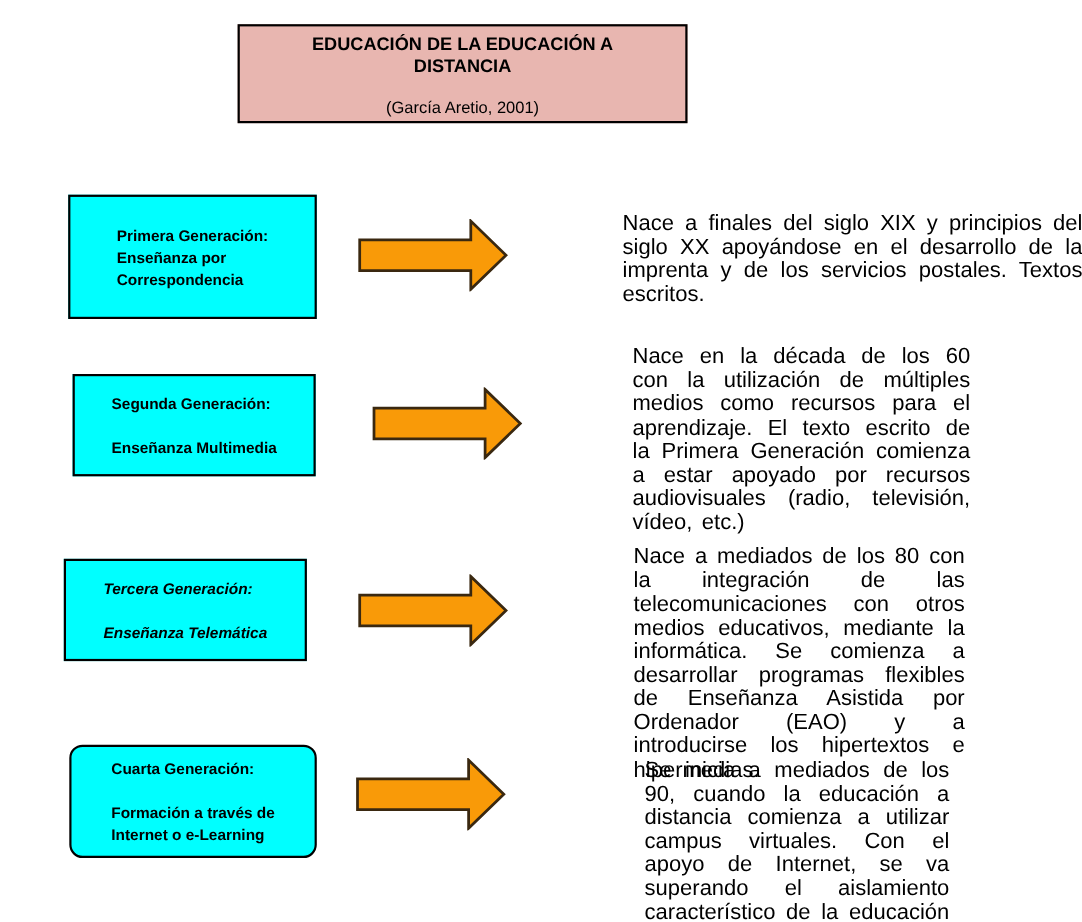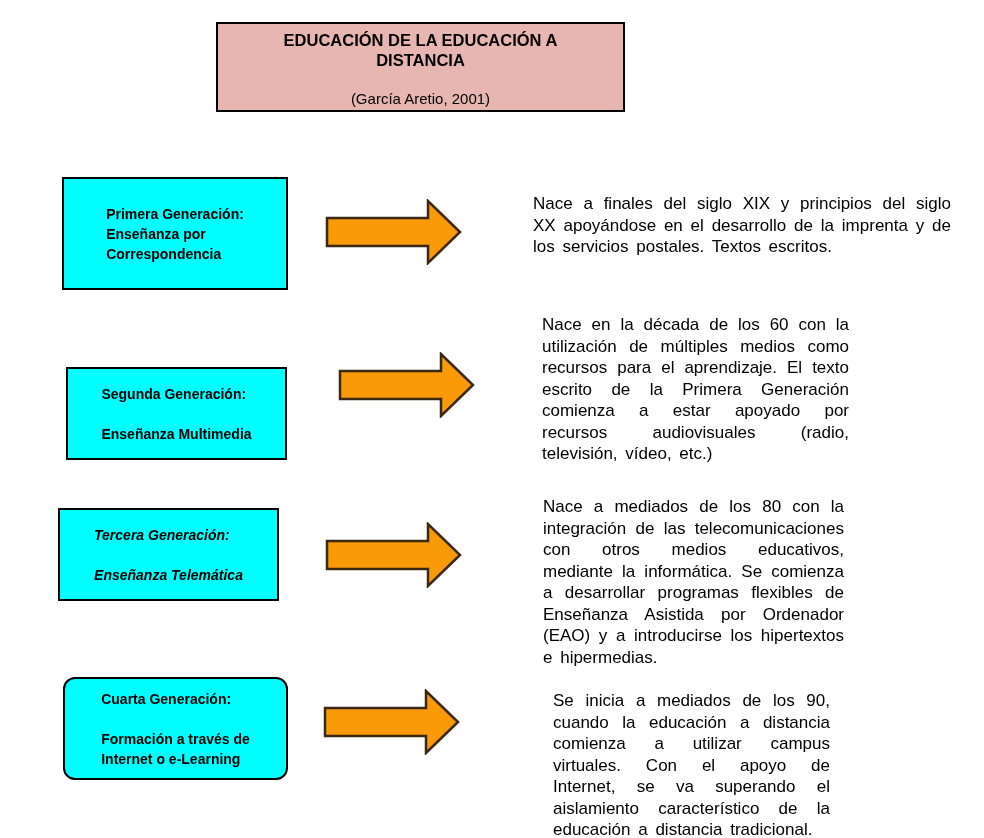--- a/index.html
+++ b/index.html
@@ -52,44 +52,45 @@
     align-items:center;
     justify-content:center;
   }
   .gen-label{
     font-weight:bold;
     font-size:14px;
     line-height:20px;
     white-space:pre-line;
   }
   .box1{left:62px; top:177px; width:226px; height:113px;}
-  .box2{left:66px; top:340px; width:221px; height:93px;margin-top:27px;}
+  .box2{left:66px; top:340px; width:221px; height:93px;}
   .box3{left:58px; top:508px; width:221px; height:93px;font-style:italic;}
   .box4{left:63px; top:677px; width:225px; height:103px;border-radius:12px;}
   .arrow{
     position:absolute;
     width:137px; height:66px;
   }
   .arrow svg{display:block;width:100%;height:100%;}
   .arrow polygon{
     fill:var(--arrow-fill);
     stroke:var(--arrow-stroke);
     stroke-width:2.5;
     stroke-linejoin:miter;
   }
   .arrow1{left:325px; top:199px;}
   .arrow2{left:338px; top:352px;}
   .arrow3{left:325px; top:522px;}
   .arrow4{left:323px; top:689px;}
   .desc{
     position:absolute;
-    font-size:17px;
+    font-size:20px;
     line-height:21.5px;
     text-align:justify;
     word-spacing:3px;
+    margin-left:33px;
   }
   .desc1{left:533px; top:193px; width:418px;}
   .desc2{left:542px; top:314px; width:307px;}
   .desc3{left:543px; top:496px; width:301px;}
   .desc4{left:553px; top:690px; width:277px;}
 </style>
 </head>
 <body>
 
 <div class="canvas">

